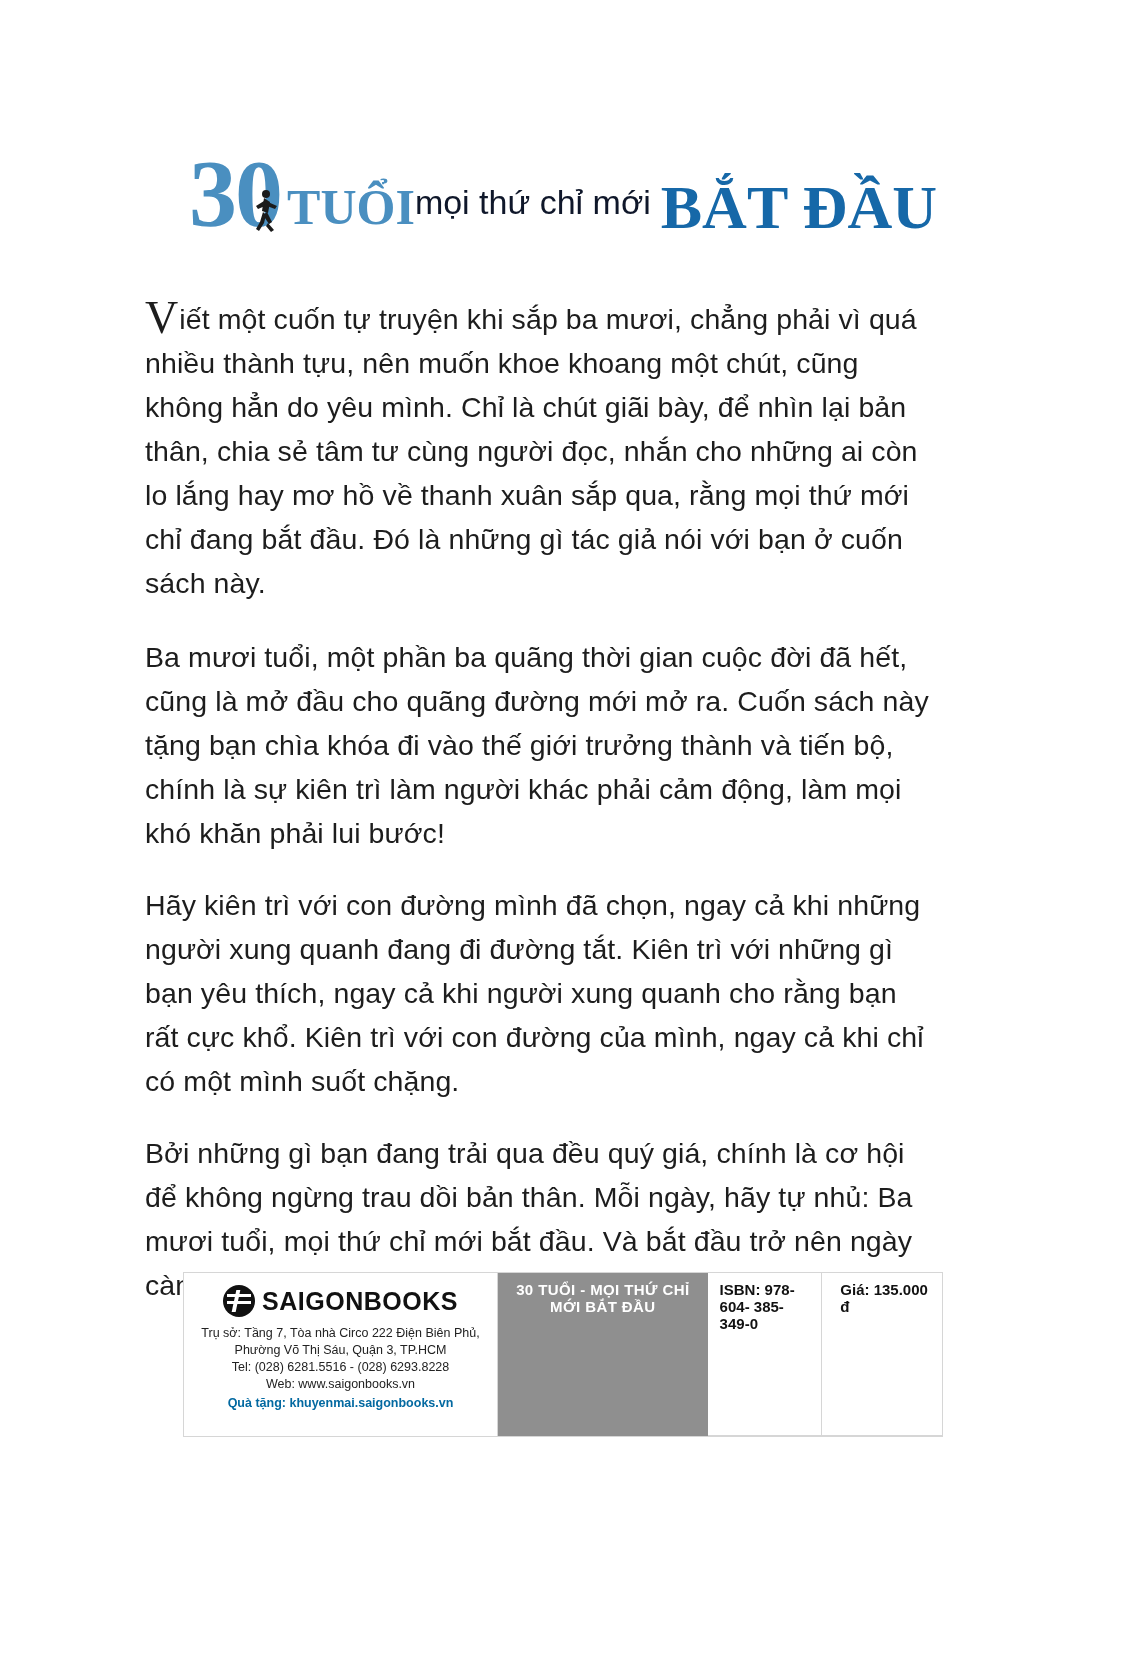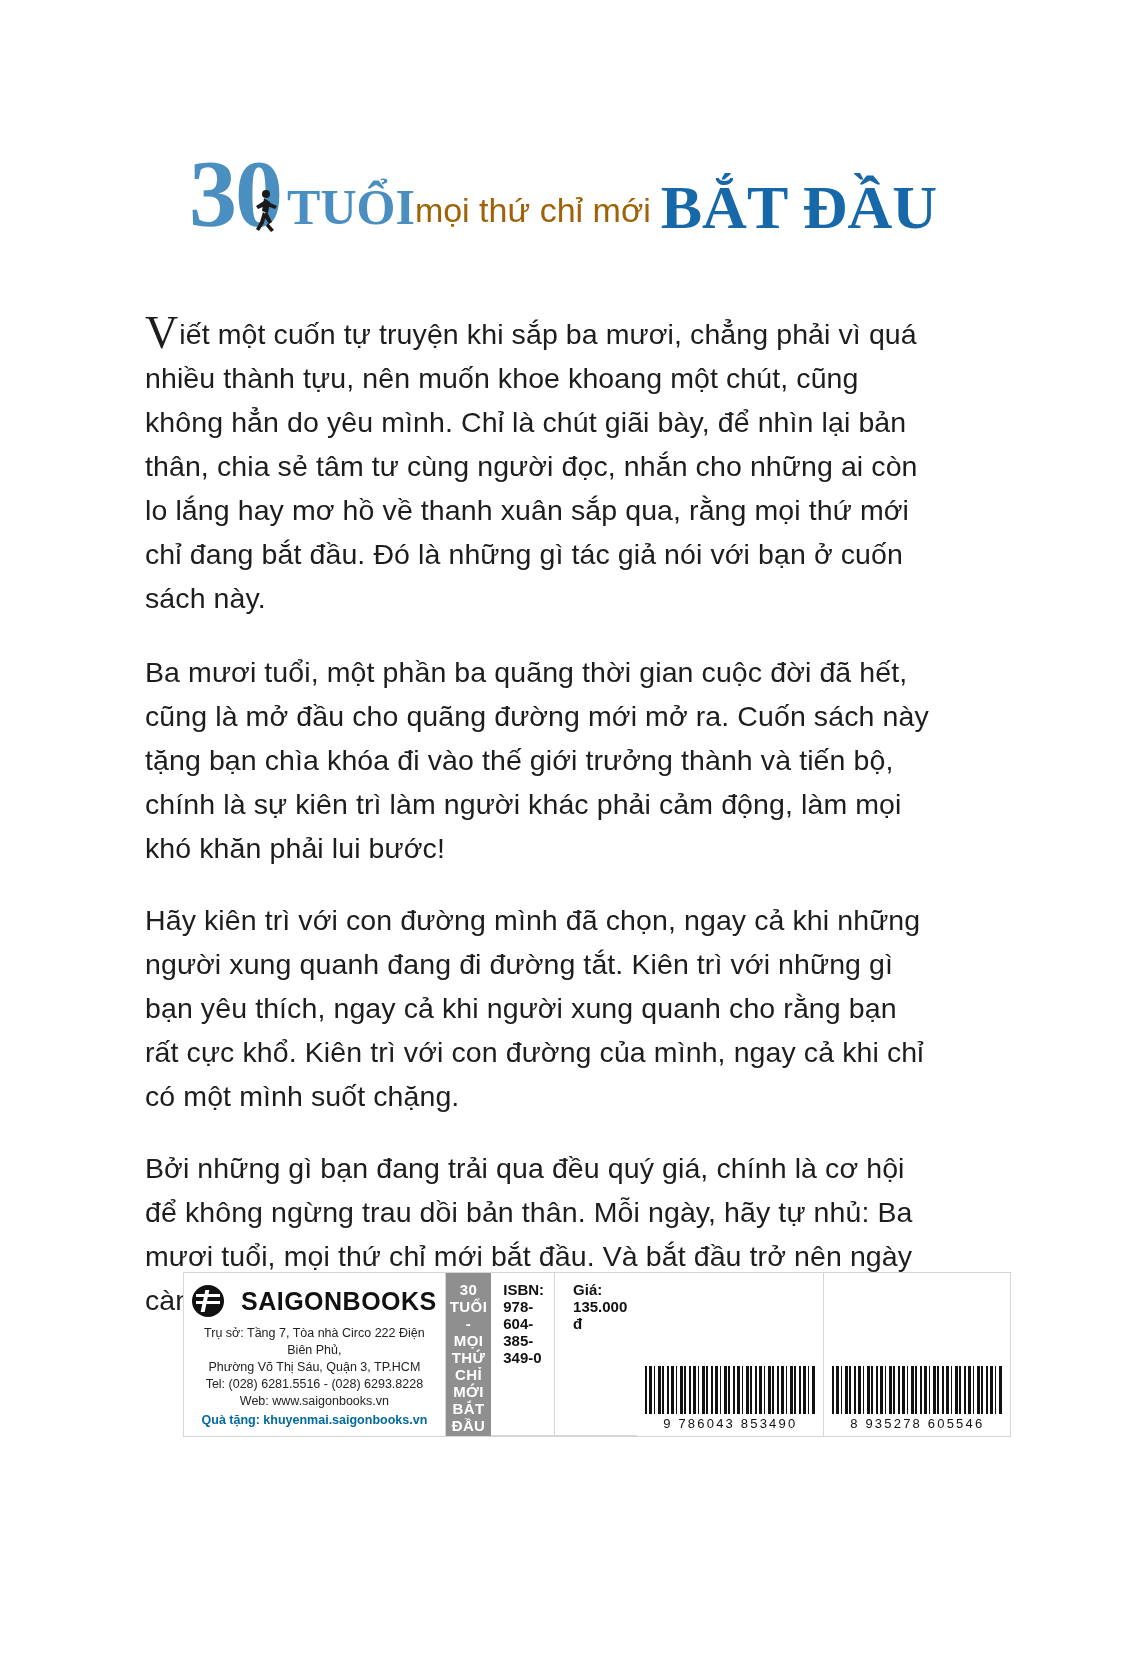--- a/index.html
+++ b/index.html
@@ -69,39 +69,39 @@
     font-size: 50px;
     font-weight: 700;
     color: #4a8fc0;
     letter-spacing: 0px;
     line-height: 1.02;
   }
   .word-moi {
     font-family: "Liberation Sans", sans-serif;
     font-size: 34px;
     font-weight: 400;
-    color: #a16207;
+    color: #0f172a;
     line-height: 1.1;
-    margin-top: 10px;
+    margin-top: 2px;
   }
   .word-batdau {
     font-family: "Liberation Serif", serif;
     font-size: 62px;
     font-weight: 700;
     color: #1668a8;
     line-height: 0.95;
     letter-spacing: 0px;
     margin-bottom: 2px;
   }
 
   
   .body-text {
     position: absolute;
     left: 145px;
-    top: 312px;
+    top: 297px;
     width: 790px;
   }
   .para {
     font-size: 28.5px;
     line-height: 44px;
     color: #1d1d1d;
     margin: 0 0 28px 0;
     text-align: left;
     letter-spacing: 0.1px;
   }
@@ -132,21 +132,21 @@
     background: #ffffff;
     border: 1px solid #d6d6d6;
     box-sizing: border-box;
     padding: 12px 8px 8px 8px;
     text-align: center;
   }
   .sb-logo {
     display: flex;
     align-items: center;
     justify-content: center;
-    gap: 17px;
+    gap: 7px;
     margin-bottom: 8px;
   }
   .sb-mark {
     width: 32px;
     height: 32px;
     border-radius: 50%;
     background: #111;
     position: relative;
     flex: none;
   }
@@ -309,26 +309,16 @@
       <div class="addr">Web: www.saigonbooks.vn</div>
       <div class="gift">Quà tặng: khuyenmai.saigonbooks.vn</div>
     </div>
 
     <div class="footer-right">
       <div class="book-strip">30 TUỔI - MỌI THỨ CHỈ MỚI BẮT ĐẦU</div>
       <div class="meta-row">
         <div class="meta-cell">ISBN: 978-604- 385-349-0</div>
         <div class="meta-cell right">Giá: 135.000 đ</div>
       </div>
-      <div class="barcodes">
-        <div class="bc">
-          <div class="bc-bars"></div>
-          <div class="bc-num">9 786043 853490</div>
-        </div>
-        <div class="bc right">
-          <div class="bc-bars"></div>
-          <div class="bc-num">8 935278 605546</div>
-        </div>
-      </div>
     </div>
 
   </div>
 </div>
 
 </body></html>

